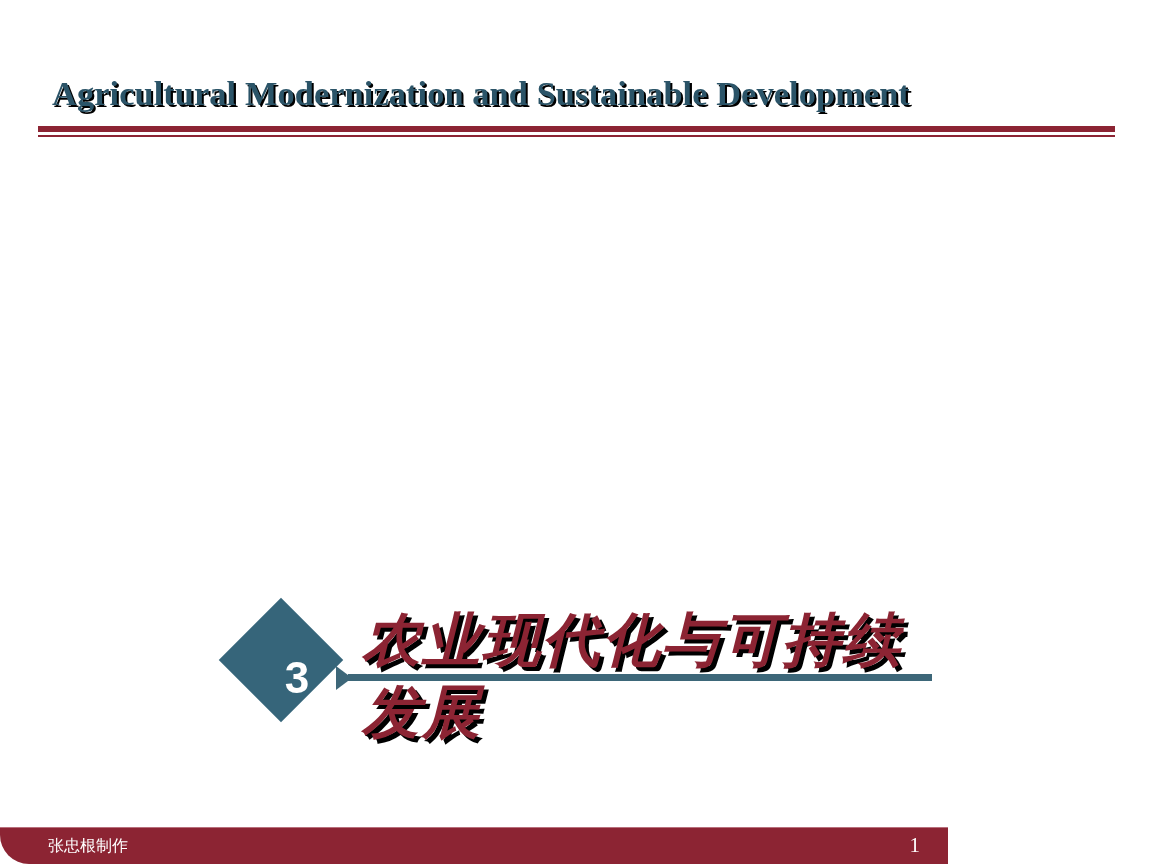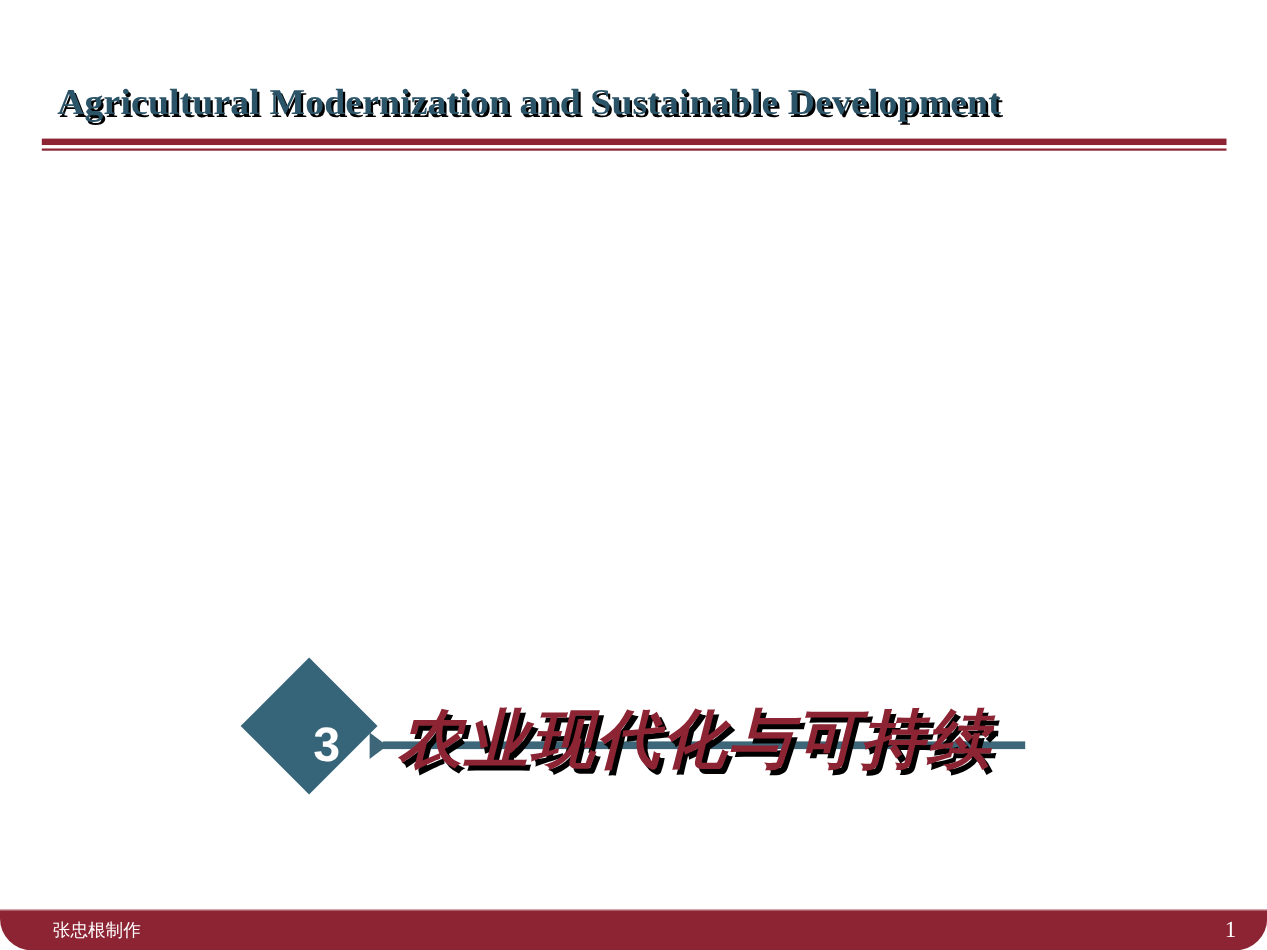--- a/index.html
+++ b/index.html
@@ -129,33 +129,32 @@
     top: 304px;
     width: 600px;
     font-family: "DejaVu Serif", "Liberation Serif", serif;
     font-weight: bold;
     font-style: italic;
     font-size: 58px;
     line-height: 72px;
     color: #8c2433;
     text-shadow: 4px 4px 0 #000000;
     letter-spacing: 2px;
-    margin-top: 32px;
   }
   .cn-heading .line {
     display: block;
     white-space: nowrap;
   }
 
   
   .footer-band {
     position: absolute;
     left: 0;
     bottom: 0;
-    width: 1152px;
+    width: 948px;
     height: 37px;
     background: #8c2433;
   }
   .footer-top-rule {
     position: absolute;
     left: 0;
     top: 0;
     width: 100%;
     height: 1px;
     background: #b8707c;
@@ -195,20 +194,21 @@
   <div class="content-block">
 
     <div class="diamond"></div>
     <div class="diamond-number">3</div>
 
     <div class="accent-arrow"></div>
     <div class="accent-bar"></div>
 
     <div class="cn-heading">
       <span class="line">农业现代化与可持续</span>
+      <span class="line">发展</span>
     </div>
 
   </div>
 
   <div class="footer-band">
     <div class="footer-top-rule"></div>
     <div class="footer-author">张忠根制作</div>
     <div class="footer-pagenum">1</div>
   </div>
 

